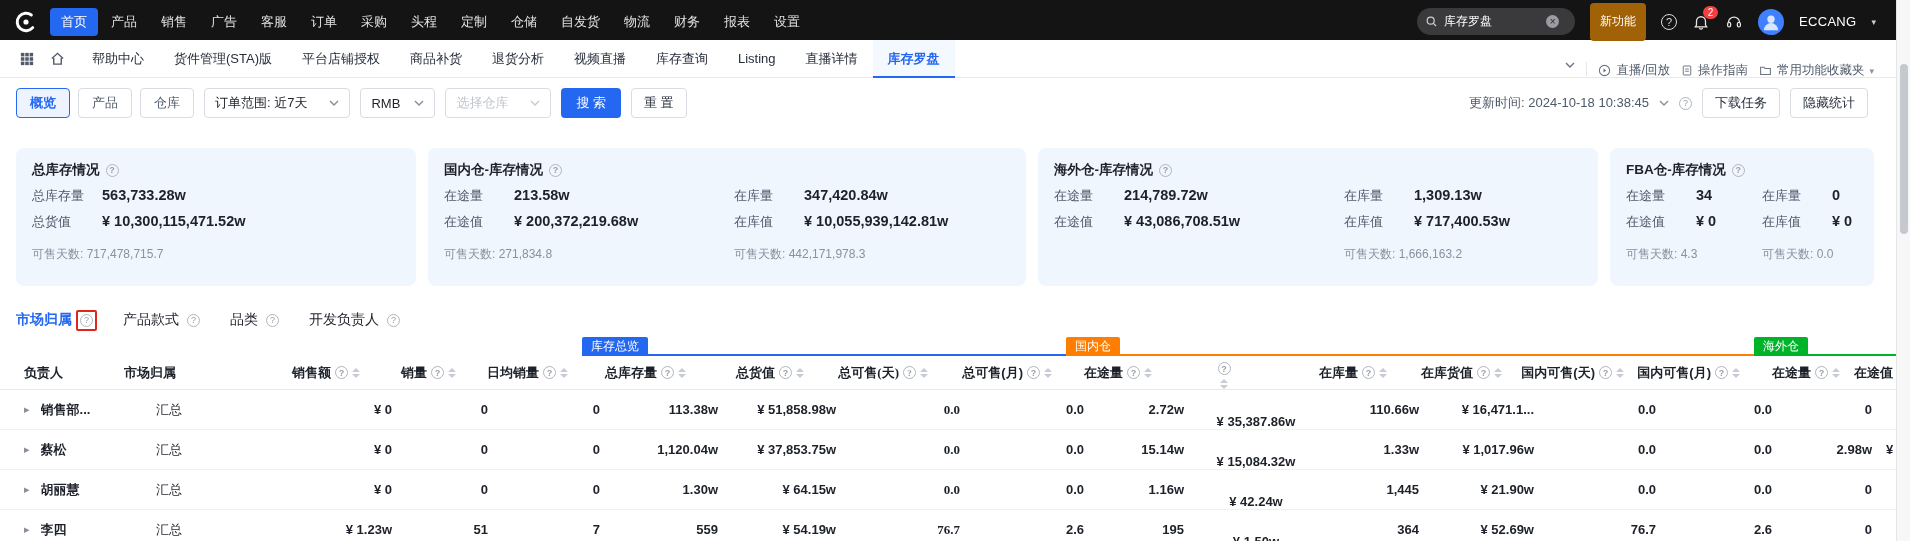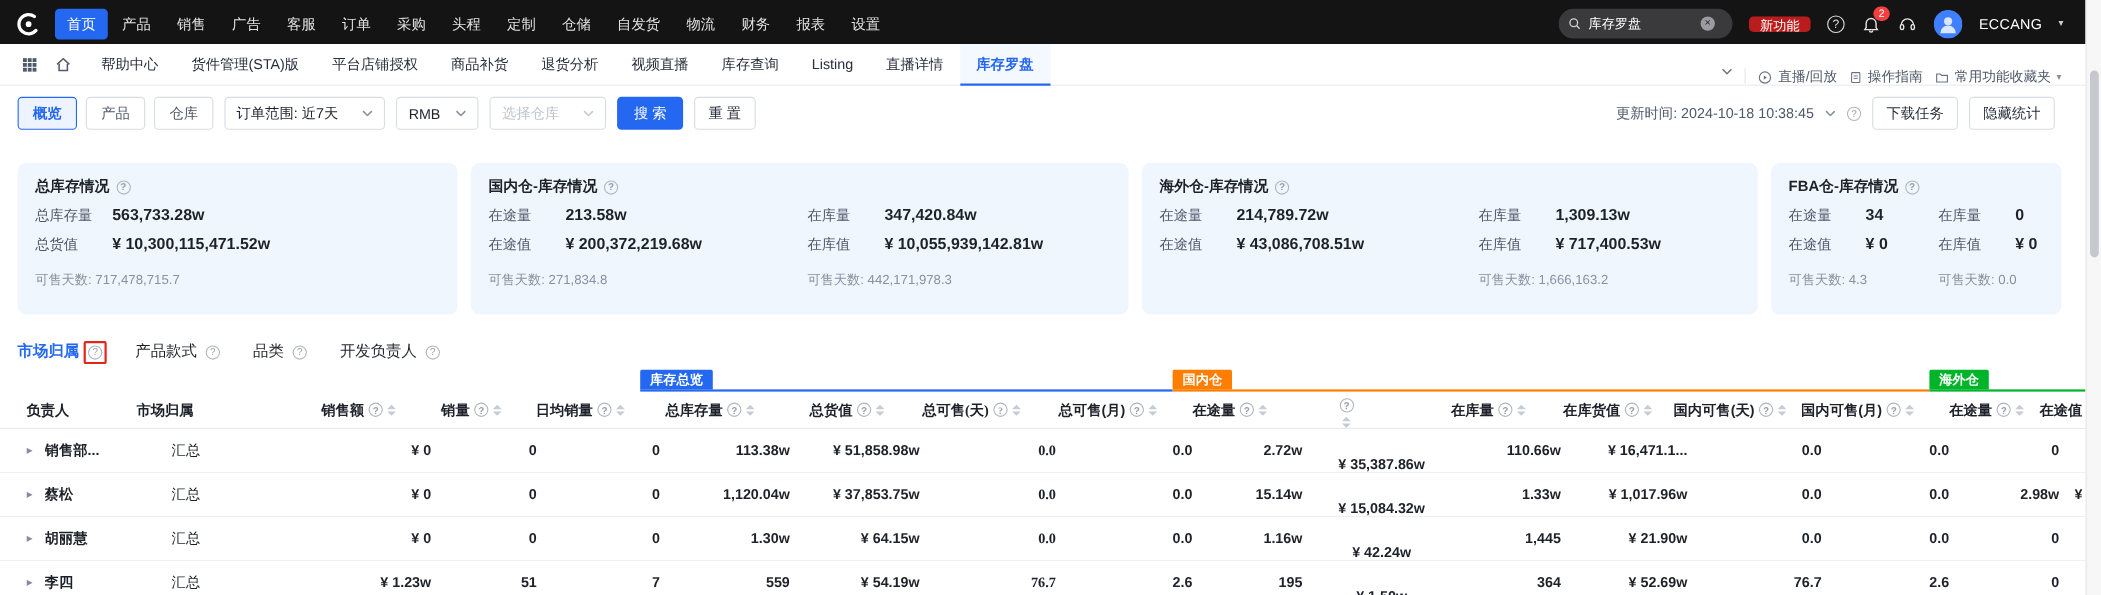--- a/index.html
+++ b/index.html
@@ -10,21 +10,21 @@
   
   .topbar { height:40px; background:#141414; display:flex; align-items:center; padding:3px 20px 0 14px; gap:2px; }
   .logo { display:flex; align-items:center; margin-right:10px; flex:none; }
   .menu { display:flex; align-items:center; gap:2px; }
   .menu-item { color:rgba(255,255,255,.88); font-size:13px; padding:5px 11px; border-radius:4px; cursor:pointer; white-space:nowrap; }
   .menu-item.active { background:#2468f2; color:#fff; }
   .topbar-right { margin-left:auto; display:flex; align-items:center; gap:15px; flex:none; }
   .search-box { display:flex; align-items:center; gap:6px; background:#3a3a3c; border-radius:14px; height:27px; padding:0 8px; width:158px; }
   .search-box input { background:transparent; border:none; outline:none; color:#fff; font-size:12px; width:96px; font-family:inherit; }
   .clear-btn { width:13px; height:13px; border-radius:50%; background:#9b9ba1; color:#2b2b2d; font-size:10px; line-height:13px; text-align:center; cursor:pointer; flex:none; }
-  .btn-new { height:14px; padding:0 10px; background:#b91c1c; color:#fff; border:none; border-radius:4px; font-size:12px; cursor:pointer; font-family:inherit; }
+  .btn-new { height:38px; padding:0 10px; background:#a16207; color:#fff; border:none; border-radius:4px; font-size:12px; cursor:pointer; font-family:inherit; }
   .icon-btn { position:relative; display:inline-flex; align-items:center; cursor:pointer; }
   .q-top { width:16px; height:16px; border:1.3px solid #dcdcdc; border-radius:50%; color:#dcdcdc; font-size:11px; display:inline-flex; align-items:center; justify-content:center; }
   .bell-badge { position:absolute; top:-7px; right:-8px; background:#f53f3f; color:#fff; font-size:10px; line-height:13px; min-width:15px; text-align:center; border-radius:8px; padding:0 3px; }
   .brand { color:#fff; font-size:13px; letter-spacing:.3px; }
   .caret-w { color:#cfcfcf; font-size:9px; cursor:pointer; }
 
   
   .subnav { height:38px; background:#fff; border-bottom:1px solid #e8e9eb; display:flex; align-items:center; padding:0 22px 0 12px; }
   .subnav-icon { display:inline-flex; align-items:center; padding:0 8px; cursor:pointer; }
   .subtabs { display:flex; align-items:stretch; height:38px; margin-left:4px; }
@@ -66,21 +66,21 @@
 
   
   .dim-tabs { display:flex; align-items:center; gap:26px; padding:12px 16px 4px; height:40px; }
   .dim-tab { display:inline-flex; align-items:center; font-size:14px; color:#1d2129; cursor:pointer; }
   .dim-tab.active .dim-label { color:#2468f2; font-weight:bold; }
   .q-wrap { display:inline-flex; padding:2px; border:2px solid transparent; border-radius:2px; margin-left:4px; }
   .q-wrap.annotated { border-color:#e1251b; }
 
   
   .table-wrap { position:relative; overflow:hidden; width:1896px; }
-  .group-markers { position:relative; height:20px;font-weight:bold; }
+  .group-markers { position:relative; height:20px; }
   .group-marker { position:absolute; top:0; height:20px; }
   .group-marker:nth-of-type(1){ left:582px; width:484px; }
   .group-marker:nth-of-type(2){ left:1066px; width:688px; }
   .group-marker:nth-of-type(3){ left:1754px; width:210px; }
   .group-badge { display:inline-block; height:18px; line-height:18px; padding:0 9px; font-size:12px; color:#fff; border-radius:2px 2px 0 0; }
   .group-line { position:absolute; left:0; bottom:0; width:100%; height:2px; }
 
   .thead { display:flex; padding-left:24px; height:34px; border-bottom:1px solid #e7e9ee; font-weight:bold; font-size:13px; color:#1d2129; }
   .tr { display:flex; padding-left:24px; height:40px; border-bottom:1px solid #eef0f4; font-size:13px; }
   .cells>* { display:flex; align-items:center; justify-content:flex-end; gap:4px; padding-right:14px; white-space:nowrap; overflow:hidden; flex:none; }

